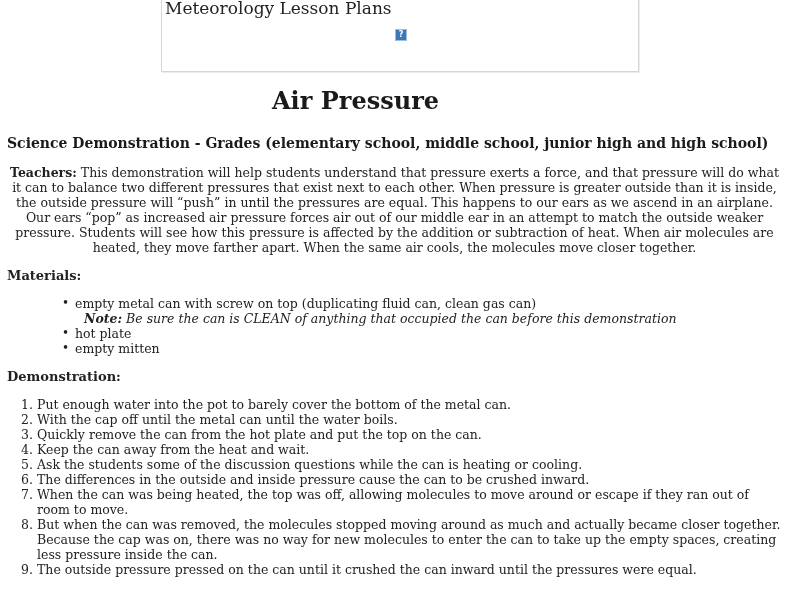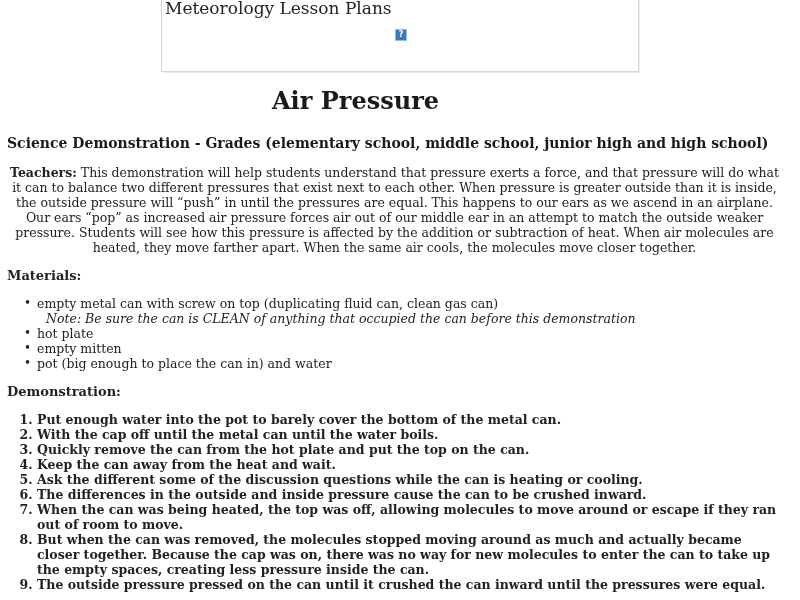--- a/index.html
+++ b/index.html
@@ -88,43 +88,43 @@
       line-height: 15px;
     }
     ul.materials {
       margin: 0 0 13px 0;
       padding-left: 30px;
       list-style: none;
     }
     ul.materials li {
       position: relative;
       padding-left: 0;
+      margin-left: 38px;
     }
     ul.materials li::before {
       content: "•";
       position: absolute;
       left: -13px;
       top: 0;
       font-size: 12px;
     }
     .note {
       font-style: italic;
       padding-left: 9px;
       display: block;
     }
     .note b {
-      font-weight: normal;
+      font-weight: bold;
     }
     ol.steps {
       margin: 0;
       padding-left: 30px;
     }
     ol.steps li {
       padding-left: 0;
-      font-weight: bold;
     }
   </style>
 </head>
 <body>
 
 <div class="banner">
   <div class="banner-title">Meteorology Lesson Plans</div>
   <div class="banner-icon">?</div>
 </div>
 
@@ -138,28 +138,27 @@
   </p>
 
   <h3 class="section">Materials:</h3>
   <ul class="materials">
     <li>
       <span>empty metal can with screw on top (duplicating fluid can, clean gas can)</span>
       <span class="note"><b>Note:</b><span> Be sure the can is CLEAN of anything that occupied the can before this demonstration</span></span>
     </li>
     <li><span>hot plate</span></li>
     <li><span>empty mitten</span></li>
-    <li><span>pot (big enough to place the can in) and water</span></li>
   </ul>
 
   <h3 class="section">Demonstration:</h3>
   <ol class="steps">
     <li>Put enough water into the pot to barely cover the bottom of the metal can.</li>
     <li>With the cap off until the metal can until the water boils.</li>
     <li>Quickly remove the can from the hot plate and put the top on the can.</li>
     <li>Keep the can away from the heat and wait.</li>
-    <li>Ask the different some of the discussion questions while the can is heating or cooling.</li>
+    <li>Ask the students some of the discussion questions while the can is heating or cooling.</li>
     <li>The differences in the outside and inside pressure cause the can to be crushed inward.</li>
     <li>When the can was being heated, the top was off, allowing molecules to move around or escape if they ran out of room to move.</li>
     <li>But when the can was removed, the molecules stopped moving around as much and actually became closer together. Because the cap was on, there was no way for new molecules to enter the can to take up the empty spaces, creating less pressure inside the can.</li>
     <li>The outside pressure pressed on the can until it crushed the can inward until the pressures were equal.</li>
   </ol>
 </div>
 
 </body></html>

